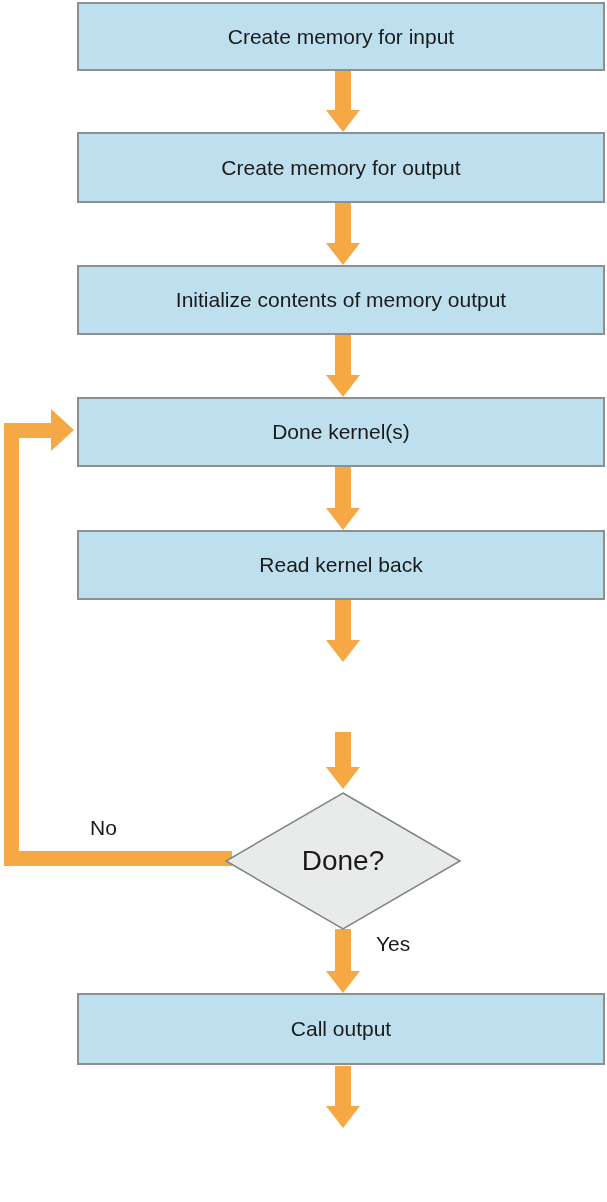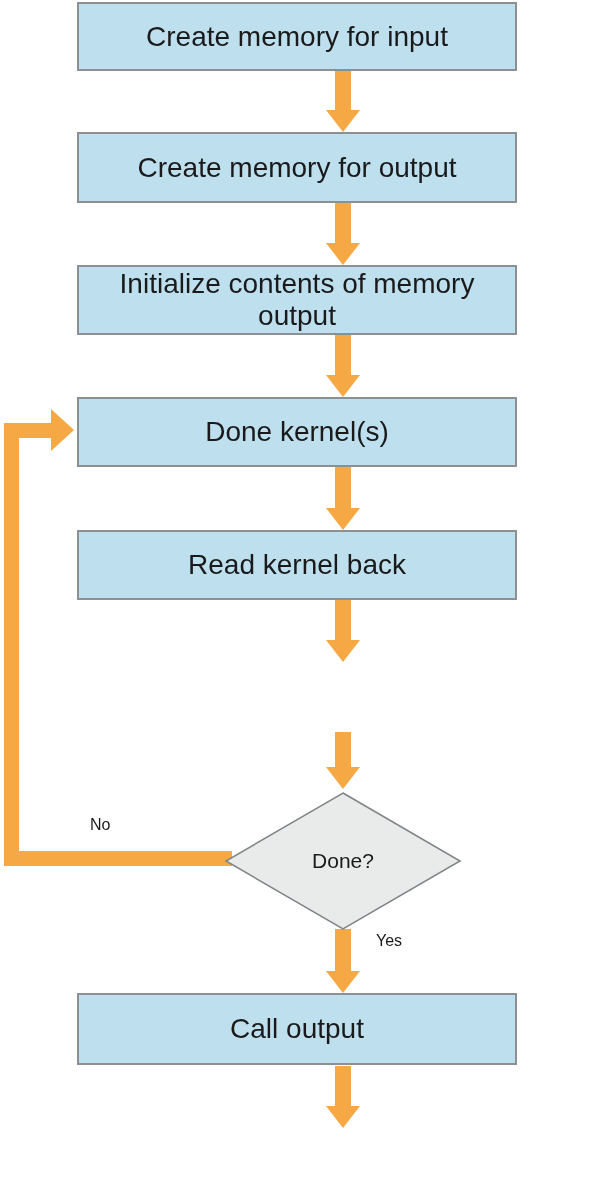--- a/index.html
+++ b/index.html
@@ -8,28 +8,28 @@
     width: 607px;
     height: 1202px;
     background: #ffffff;
     font-family: "Liberation Sans", sans-serif;
     color: #1a1a1a;
     overflow: hidden;
   }
   .box {
     position: absolute;
     left: 77px;
-    width: 440px;
+    width: 528px;
     background: #bee0ee;
     border: 2px solid #8c9093;
     box-sizing: border-box;
     display: flex;
     align-items: center;
     justify-content: center;
-    font-size: 28px;
+    font-size: 21px;
     text-align: center;
   }
   .arrow {
     position: absolute;
     left: 326px;
     width: 34px;
     display: flex;
     flex-direction: column;
     align-items: center;
   }
@@ -51,23 +51,23 @@
     border-top: 21px solid transparent;
     border-bottom: 21px solid transparent;
     border-left: 23px solid #f5a843;
   }
   #diamond-wrap { position: absolute; left: 220px; top: 788px; width: 246px; height: 146px; }
   #diamond-label {
     position: absolute;
     left: 220px; top: 788px;
     width: 246px; height: 146px;
     display: flex; align-items: center; justify-content: center;
-    font-size: 21px;
+    font-size: 28px;
   }
-  .branch-label { position: absolute; font-size: 16px; }
+  .branch-label { position: absolute; font-size: 21px; }
   #label-no  { left: 90px;  top: 816px; }
   #label-yes { left: 376px; top: 932px; }
 </style>
 </head>
 <body>
 
 <div id="canvas">
 
   <div class="box" style="top:2px;height:69px">Create memory for input</div>
 

